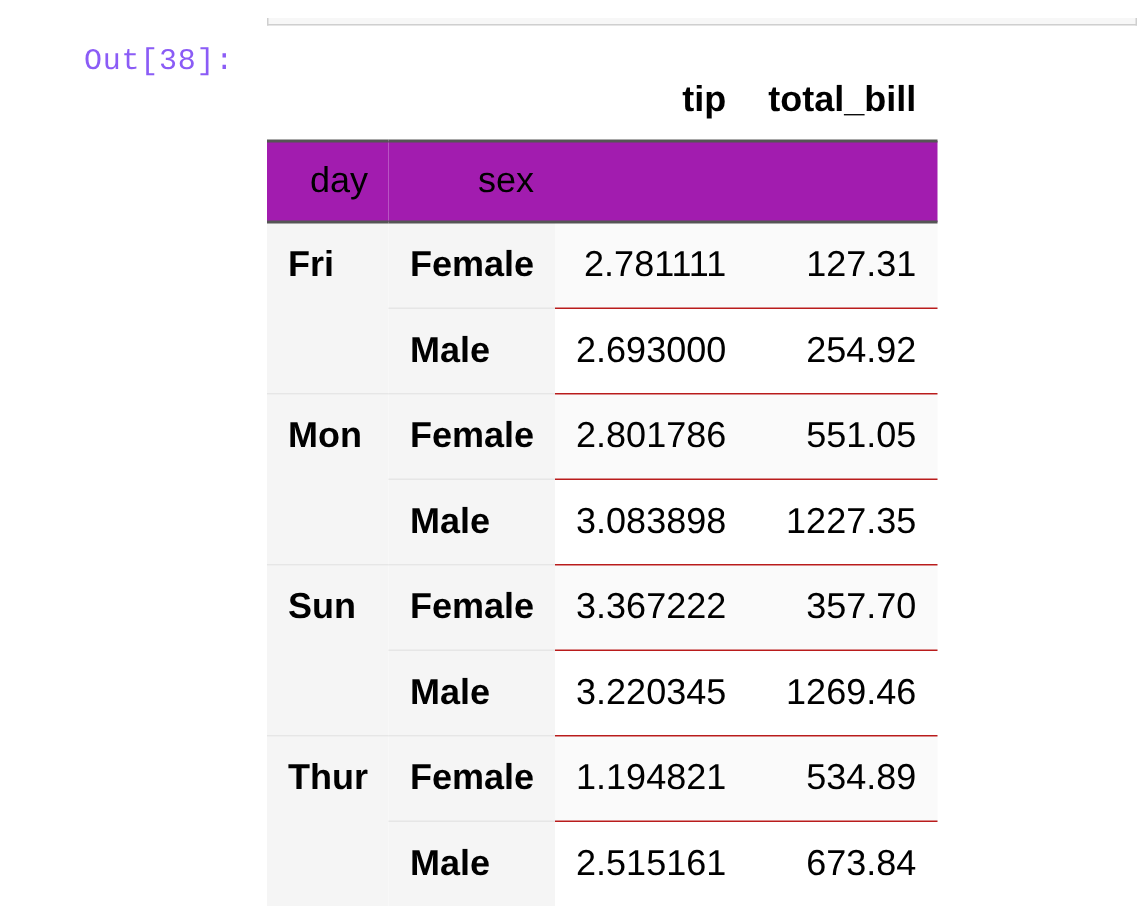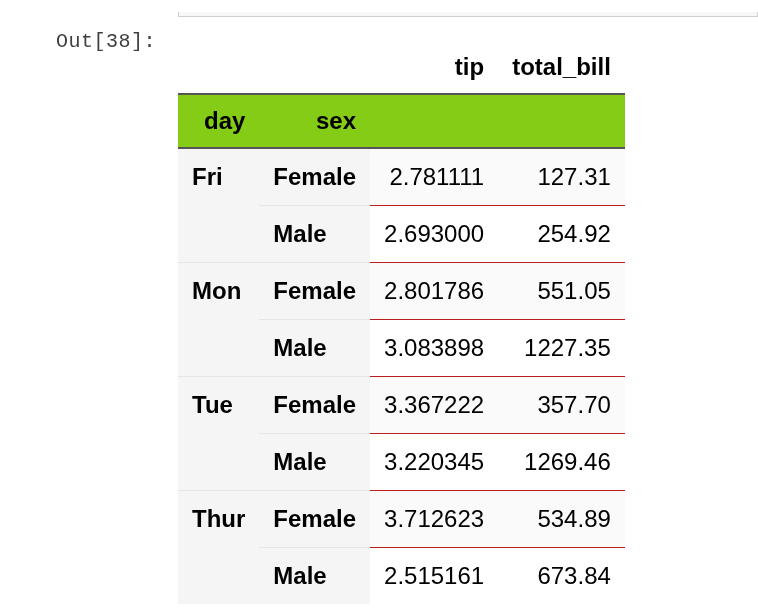--- a/index.html
+++ b/index.html
@@ -16,21 +16,21 @@
     }
     .prompt-column {
       width: 156px;
       min-width: 156px;
       padding-top: 18px;
       padding-right: 10px;
       text-align: right;
     }
     .out-prompt {
       font-family: Menlo, Monaco, "Courier New", monospace;
-      color: #404040;
+      color: #8b5cf6;
       font-weight: 500;
       font-size: 20px;
       letter-spacing: 0.5px;
       margin-top: 23px;
     }
     .output-area {
       flex: 1;
       padding-left: 12px;
     }
     .input-remnant {
@@ -49,22 +49,22 @@
       border-bottom: 2px solid #555;
       padding: 12px 14px;
       text-align: right;
       font-weight: 700;
       background: #fff;
     }
     table.dataframe thead tr:nth-child(2) th {
       border-bottom: 2px solid #555;
       padding: 12px 14px;
       text-align: right;
-      font-weight: 700;
-      background: #84cc16;
+      font-weight: 400;
+      background: #a21caf;
     }
     table.dataframe tbody th {
       background: #f5f5f5;
       text-align: left;
       padding: 14px 14px;
       font-weight: 700;
       border-top: 1px solid #e6e6e6;
       vertical-align: top;
     }
     table.dataframe tbody td {
@@ -125,34 +125,34 @@
           <th>Female</th>
           <td>2.801786</td>
           <td>551.05</td>
         </tr>
         <tr>
           <th>Male</th>
           <td>3.083898</td>
           <td>1227.35</td>
         </tr>
         <tr>
-          <th rowspan="2" class="rowspan-head">Tue</th>
+          <th rowspan="2" class="rowspan-head">Sun</th>
           <th>Female</th>
           <td>3.367222</td>
           <td>357.70</td>
         </tr>
         <tr>
           <th>Male</th>
           <td>3.220345</td>
           <td>1269.46</td>
         </tr>
         <tr>
           <th rowspan="2" class="rowspan-head">Thur</th>
           <th>Female</th>
-          <td>3.712623</td>
+          <td>1.194821</td>
           <td>534.89</td>
         </tr>
         <tr>
           <th>Male</th>
           <td>2.515161</td>
           <td>673.84</td>
         </tr>
       </tbody>
     </table>
   </div>

